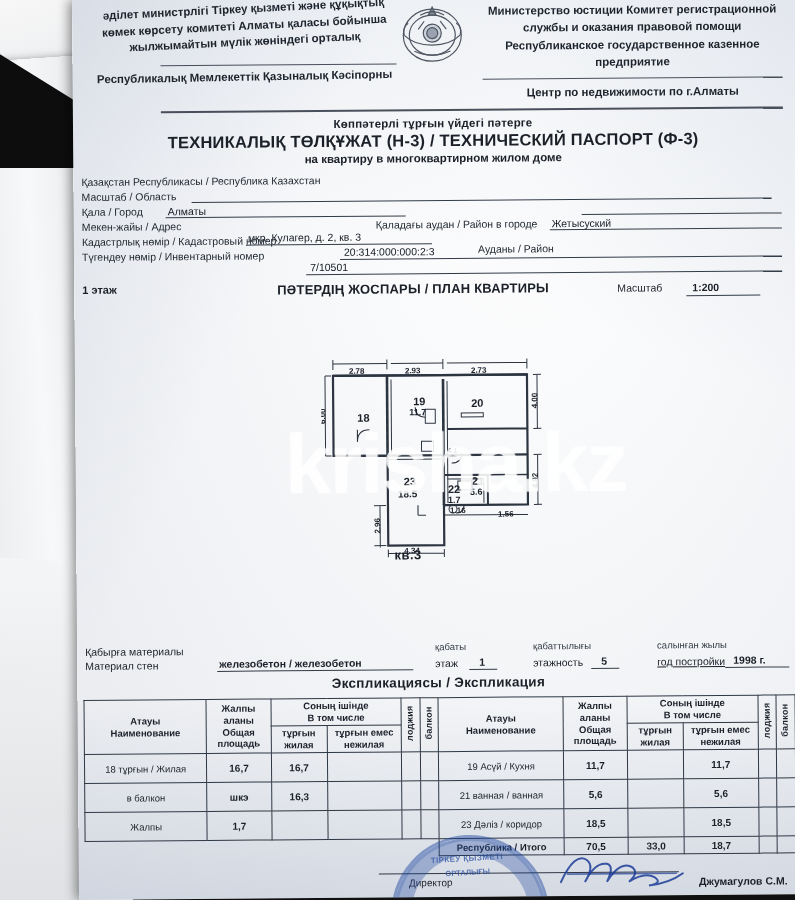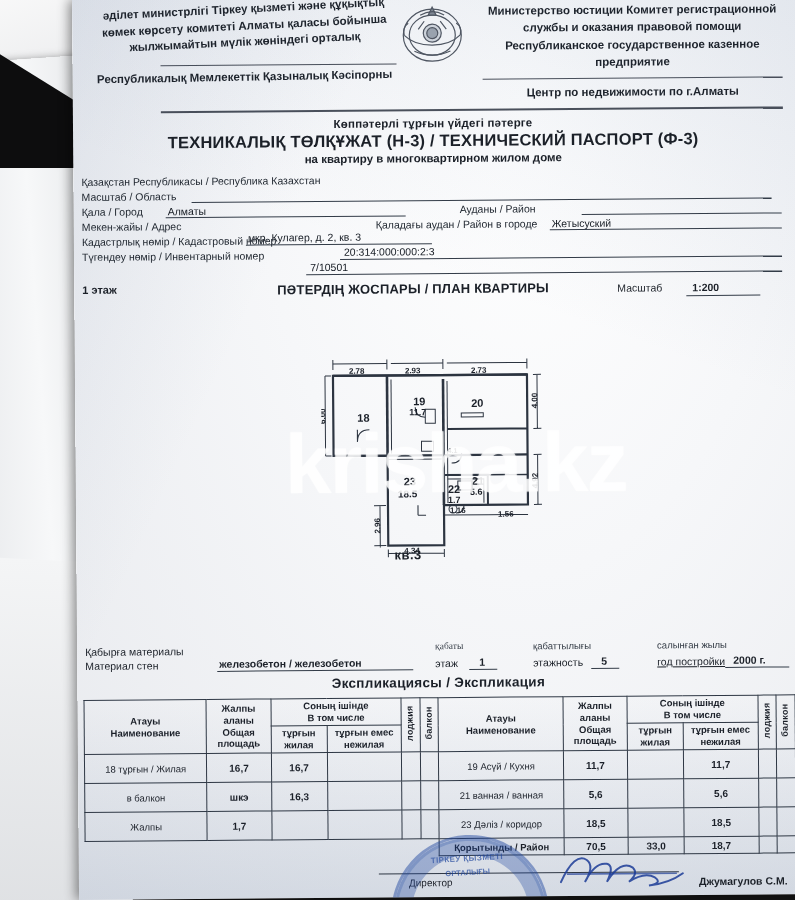--- a/index.html
+++ b/index.html
@@ -230,21 +230,21 @@
       <span class="flabel" style="top:0;">Қазақстан Республикасы / Республика Казахстан</span>
     </div>
     <div class="frow">
       <span class="flabel">Масштаб / Область</span>
       <span class="fline" style="left:110px;top:12px;width:580px;"></span>
     </div>
     <div class="frow">
       <span class="flabel">Қала / Город</span>
       <span class="fval" style="left:86px;top:0;">Алматы</span>
       <span class="fline" style="left:84px;top:12px;width:240px;"></span>
-      <span class="flabel" style="left:378px;">Ауданы / Район</span>
+      <span class="flabel" style="left:396px;margin-top:40px;">Ауданы / Район</span>
       <span class="fline" style="left:500px;top:12px;width:200px;"></span>
     </div>
     <div class="frow">
       <span class="flabel">Мекен-жайы / Адрес</span>
       <span class="flabel" style="left:294px;">Қаладағы аудан / Район в городе</span>
       <span class="fval" style="left:470px;top:0;">Жетысуский</span>
       <span class="fline" style="left:468px;top:12px;width:232px;"></span>
     </div>
     <div class="frow">
       <span class="fval" style="left:166px;top:-3px;">мкр. Кулагер, д. 2, кв. 3</span>
@@ -344,33 +344,33 @@
 
   <div class="kv">кв.3</div>
   <div class="watermark">krisha.kz</div>
 
   <div class="mat">
     <span class="mat-lbl" style="left:0;top:0;">Қабырға материалы</span>
     <span class="mat-lbl" style="left:0;top:14px;">Материал стен</span>
     <span class="mat-v" style="left:134px;top:14px;">железобетон / железобетон</span>
     <span class="fline" style="position:absolute;left:132px;top:27px;width:196px;border-bottom:1px solid #333c48;"></span>
 
-    <span class="mat-sm" style="left:350px;top:-1px;font-family:Liberation Serif, serif;">қабаты</span>
+    <span class="mat-sm" style="left:350px;top:-1px;">қабаты</span>
     <span class="mat-lbl" style="left:350px;top:14px;">этаж</span>
     <span class="mat-v" style="left:394px;top:14px;">1</span>
     <span class="fline" style="position:absolute;left:384px;top:27px;width:28px;border-bottom:1px solid #333c48;"></span>
 
     <span class="mat-sm" style="left:448px;top:-1px;">қабаттылығы</span>
     <span class="mat-lbl" style="left:448px;top:14px;">этажность</span>
     <span class="mat-v" style="left:516px;top:14px;">5</span>
     <span class="fline" style="position:absolute;left:506px;top:27px;width:28px;border-bottom:1px solid #333c48;"></span>
 
     <span class="mat-sm" style="left:572px;top:-1px;">салынған жылы</span>
     <span class="mat-lbl" style="left:572px;top:14px;text-decoration:underline;">год постройки</span>
-    <span class="mat-v" style="left:648px;top:14px;">2000 г.</span>
+    <span class="mat-v" style="left:648px;top:14px;">1998 г.</span>
     <span class="fline" style="position:absolute;left:640px;top:27px;width:64px;border-bottom:1px solid #333c48;"></span>
   </div>
 
   <div class="expl">Экспликациясы / Экспликация</div>
 
   <table class="exp">
     <colgroup>
       <col style="width:118px">
         <col style="width:62px">
         <col style="width:54px">
@@ -481,21 +481,21 @@
         <td></td>
         <td class="nm">23  Дәліз / коридор</td>
         <td class="num">18,5</td>
         <td class="num"></td>
         <td class="num">18,5</td>
         <td></td>
         <td></td>
       </tr>
       <tr class="total">
         <td colspan="6" style="border:none"></td>
-        <td class="nm">Қорытынды / Район</td>
+        <td class="nm">Республика / Итого</td>
         <td class="num">70,5</td>
         <td class="num">33,0</td>
         <td class="num">18,7</td>
         <td></td>
         <td></td>
       </tr>
     </tbody>
   </table>
 
   <div class="sig-line"></div>

